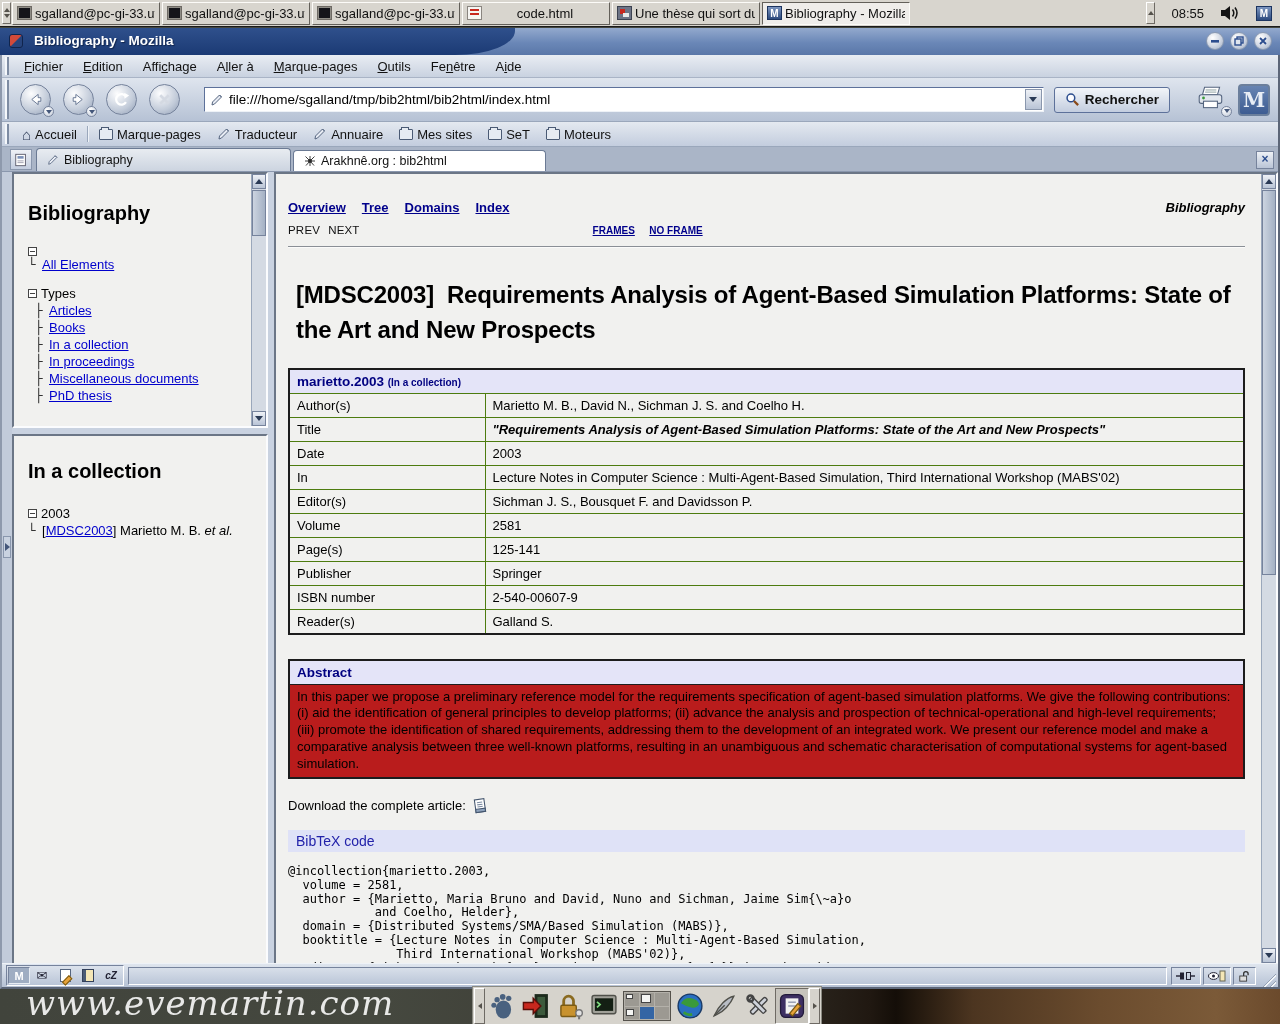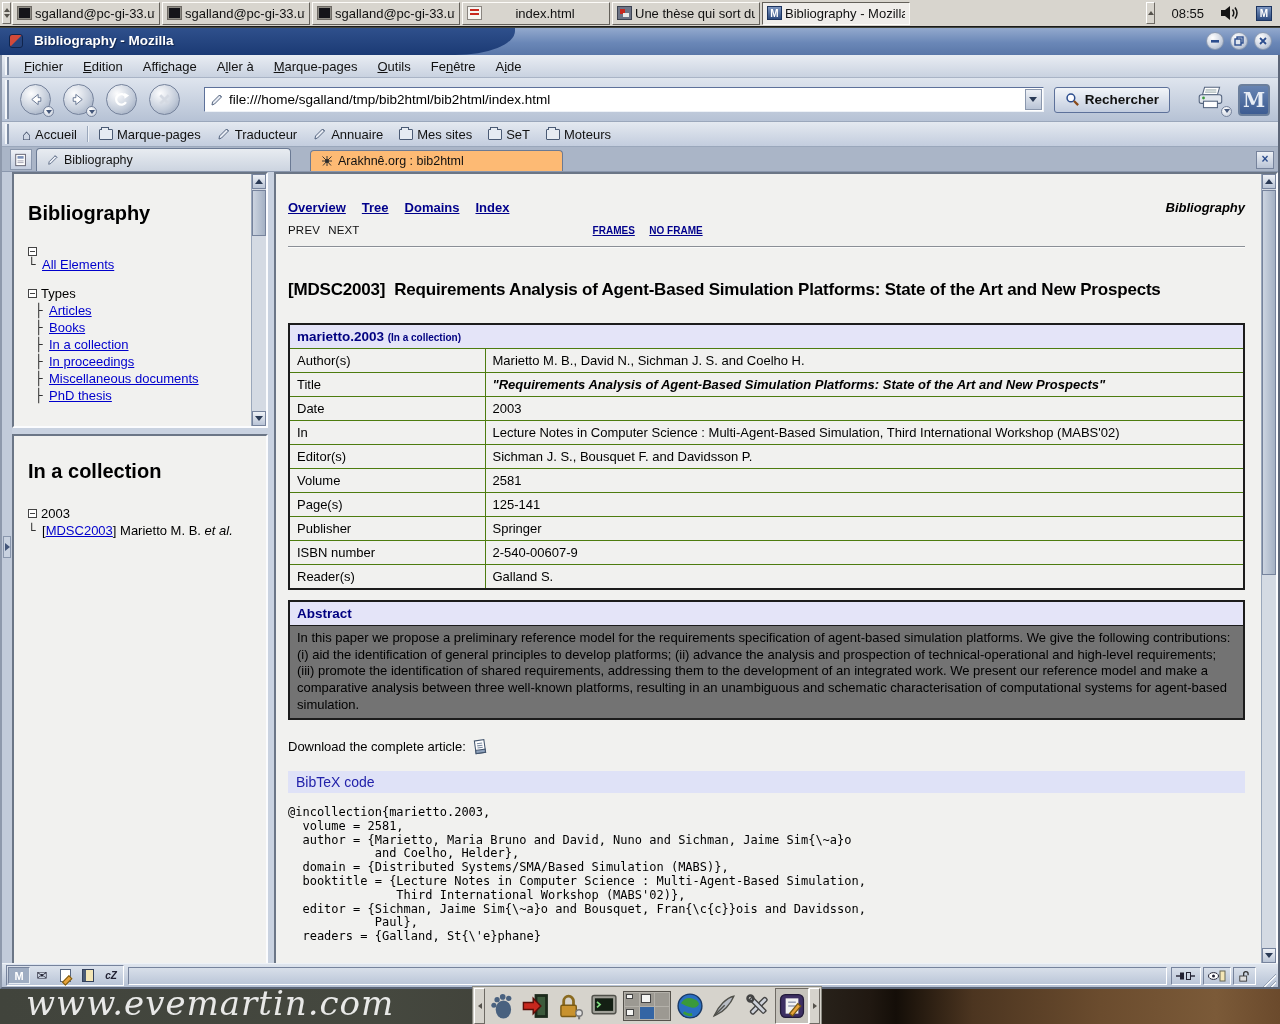--- a/index.html
+++ b/index.html
@@ -106,21 +106,21 @@
 
   #tabbar { position:absolute; top:119px; left:0; width:1276px; height:25px; background:#aab5c7;
     display:flex; align-items:flex-end; padding:0 4px; border-bottom:1px solid #8a97ad; }
   #tablist-btn { width:22px; height:21px; margin:0 4px 1px 4px; background:linear-gradient(#eef1f6,#c3cddf);
     border:1px solid #8a97ad; display:flex; align-items:center; justify-content:center; }
   #tablist-btn svg { width:14px; height:14px; }
   .tab { height:23px; display:flex; align-items:center; gap:5px; padding:0 10px; font-size:12.5px; color:#111;
     border:1px solid #6b7a94; border-bottom:none; border-radius:4px 4px 0 0; cursor:default; }
   .tab svg { width:12px; height:12px; }
   .tab.active { width:255px; background:linear-gradient(#e8ecf1,#ccd4e0); }
-  .tab.inactive { width:253px; background:#fdba74; margin-left:19px; height:21px; }
+  .tab.inactive { width:253px; background:#ffffff; margin-left:2px; height:21px; }
   #tab-close { margin-left:auto; margin-bottom:2px; width:18px; height:18px; background:linear-gradient(#eef1f6,#b9c4d6);
     border:1px solid #76839c; color:#2c4d8e; font-size:12px; font-weight:bold; line-height:15px; text-align:center; cursor:default; }
 
   
   #content { position:absolute; top:144px; left:0; width:1276px; height:793px; background:#c2cbda; display:flex; }
   #left-edge { width:10px; position:relative; }
   #left-edge .edge-grip { position:absolute; top:364px; left:1px; width:8px; height:22px;
     background:#c9d2e0; border:1px solid #8a97ad; display:flex; align-items:center; justify-content:center; }
   .tri-r { width:0;height:0;border-top:4px solid transparent;border-bottom:4px solid transparent;border-left:5px solid #44577a; }
   #sidebar-col { width:256px; display:flex; flex-direction:column; }
@@ -155,30 +155,30 @@
   
   #main-inner { margin:0 17px 0 0; padding:24px 14px 0 12px; height:100%; overflow:hidden; }
   #doc-topnav { display:flex; align-items:baseline; }
   .doc-nav-link { color:#00008b; font-weight:bold; font-size:13px; text-decoration:underline; margin-right:16px; cursor:pointer; }
   #corner-label { margin-left:auto; font-size:13px; font-weight:bold; font-style:italic; color:#000; }
   #doc-subnav { display:flex; align-items:baseline; margin-top:4px; }
   .prevnext { font-size:11.5px; color:#111; margin-right:8px; letter-spacing:0.2px; }
   #frames-links { margin-left:225px; }
   .mini-link { color:#00008b; font-weight:bold; font-size:10px; text-decoration:underline; margin-right:10px; cursor:pointer; }
   #doc-hr { border:none; border-top:1px solid #8a8f96; border-bottom:1px solid #fbfbfa; margin:8px 0 0 0; }
-  #doc-heading { font-size:17px; font-weight:bold; color:#000; letter-spacing:-0.2px; line-height:1.45;
-    margin:30px 0 20px 0; white-space:pre-wrap; }
+  #doc-heading { font-size:24px; font-weight:bold; color:#000; letter-spacing:-0.2px; line-height:1.45;
+    margin:30px 0 20px 8px; white-space:pre-wrap; }
   table.entry { width:100%; border-collapse:collapse; border:2px solid #1c1c1c; background:#f1f1ef; }
   table.entry td { border:1px solid #4d7c0f; font-size:13px; color:#000; padding:4px 7px; }
   td.head-cell { background:#e4e4f8; }
   .ekey { color:#000080; font-weight:bold; font-size:13.5px; }
   .ekind { color:#000080; font-weight:bold; font-size:10px; }
   td.cell-label { width:196px; }
   td.cell-title { font-weight:bold; font-style:italic; }
-  table.section { width:100%; border-collapse:collapse; border:2px solid #1c1c1c; margin-top:10px; background:#737373; }
+  table.section { width:100%; border-collapse:collapse; border:2px solid #1c1c1c; margin-top:24px; background:#b91c1c; }
   table.section td { border:1px solid #1c1c1c; padding:4px 7px; }
   td.sec-head { background:#e4e4f8; color:#000080; font-weight:bold; font-size:13.5px; }
   td.sec-body { font-size:13px; color:#000; line-height:1.3; }
   #download-line { margin-top:18px; font-size:13px; color:#000; display:flex; align-items:center; gap:6px; }
   #download-line svg { width:17px; height:17px; }
   #bibtex-head { margin-top:16px; background:#dfe2f7; color:#2222aa; font-size:14px; padding:3px 8px; }
   #bibtex-code { margin-top:13px; font-family:"DejaVu Sans Mono","Liberation Mono",monospace; font-size:12px;
     line-height:13.8px; color:#000; white-space:pre; }
 
   
@@ -240,21 +240,21 @@
         <div class="task-btn">
           <span class="ticon ticon-terminal"></span>
           <span class="tlabel fill">sgalland@pc-gi-33.utbn</span>
         </div>
         <div class="task-btn">
           <span class="ticon ticon-terminal"></span>
           <span class="tlabel fill">sgalland@pc-gi-33.utbn</span>
         </div>
         <div class="task-btn">
           <span class="ticon ticon-editor"></span>
-          <span class="tlabel">index.html</span>
+          <span class="tlabel">code.html</span>
         </div>
         <div class="task-btn">
           <span class="ticon ticon-document"></span>
           <span class="tlabel fill">Une thèse qui sort du lo</span>
         </div>
         <div class="task-btn active">
           <span class="ticon ticon-mozilla">M</span>
           <span class="tlabel fill">Bibliography - Mozilla</span>
         </div>
       </div>

